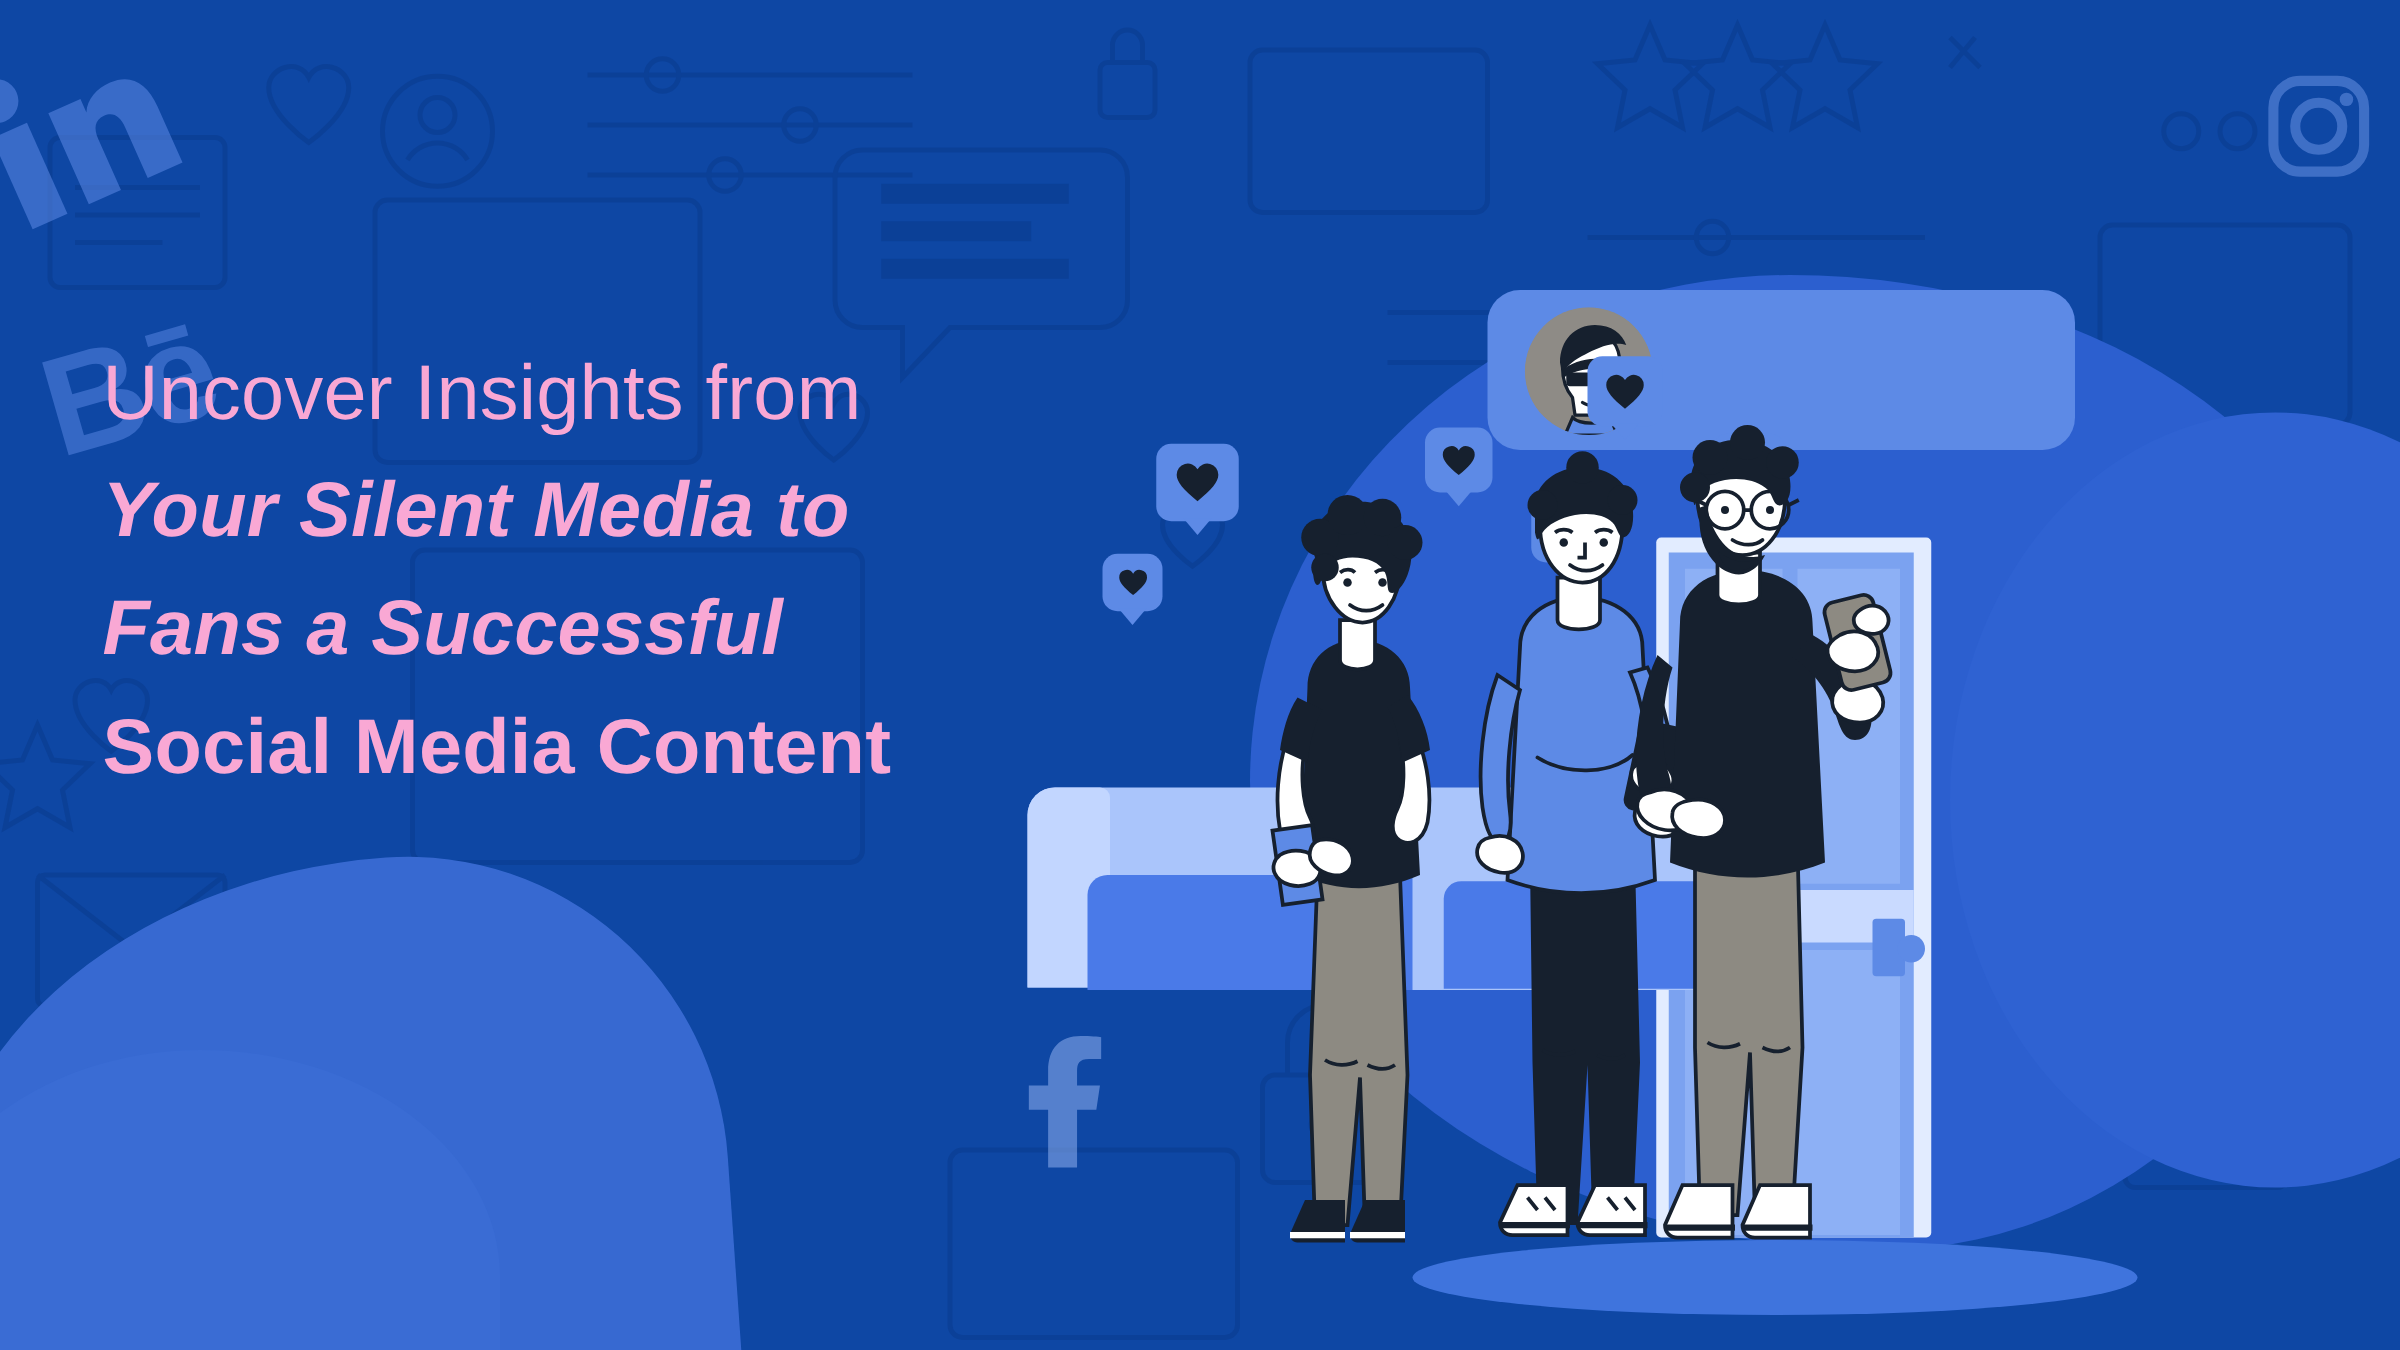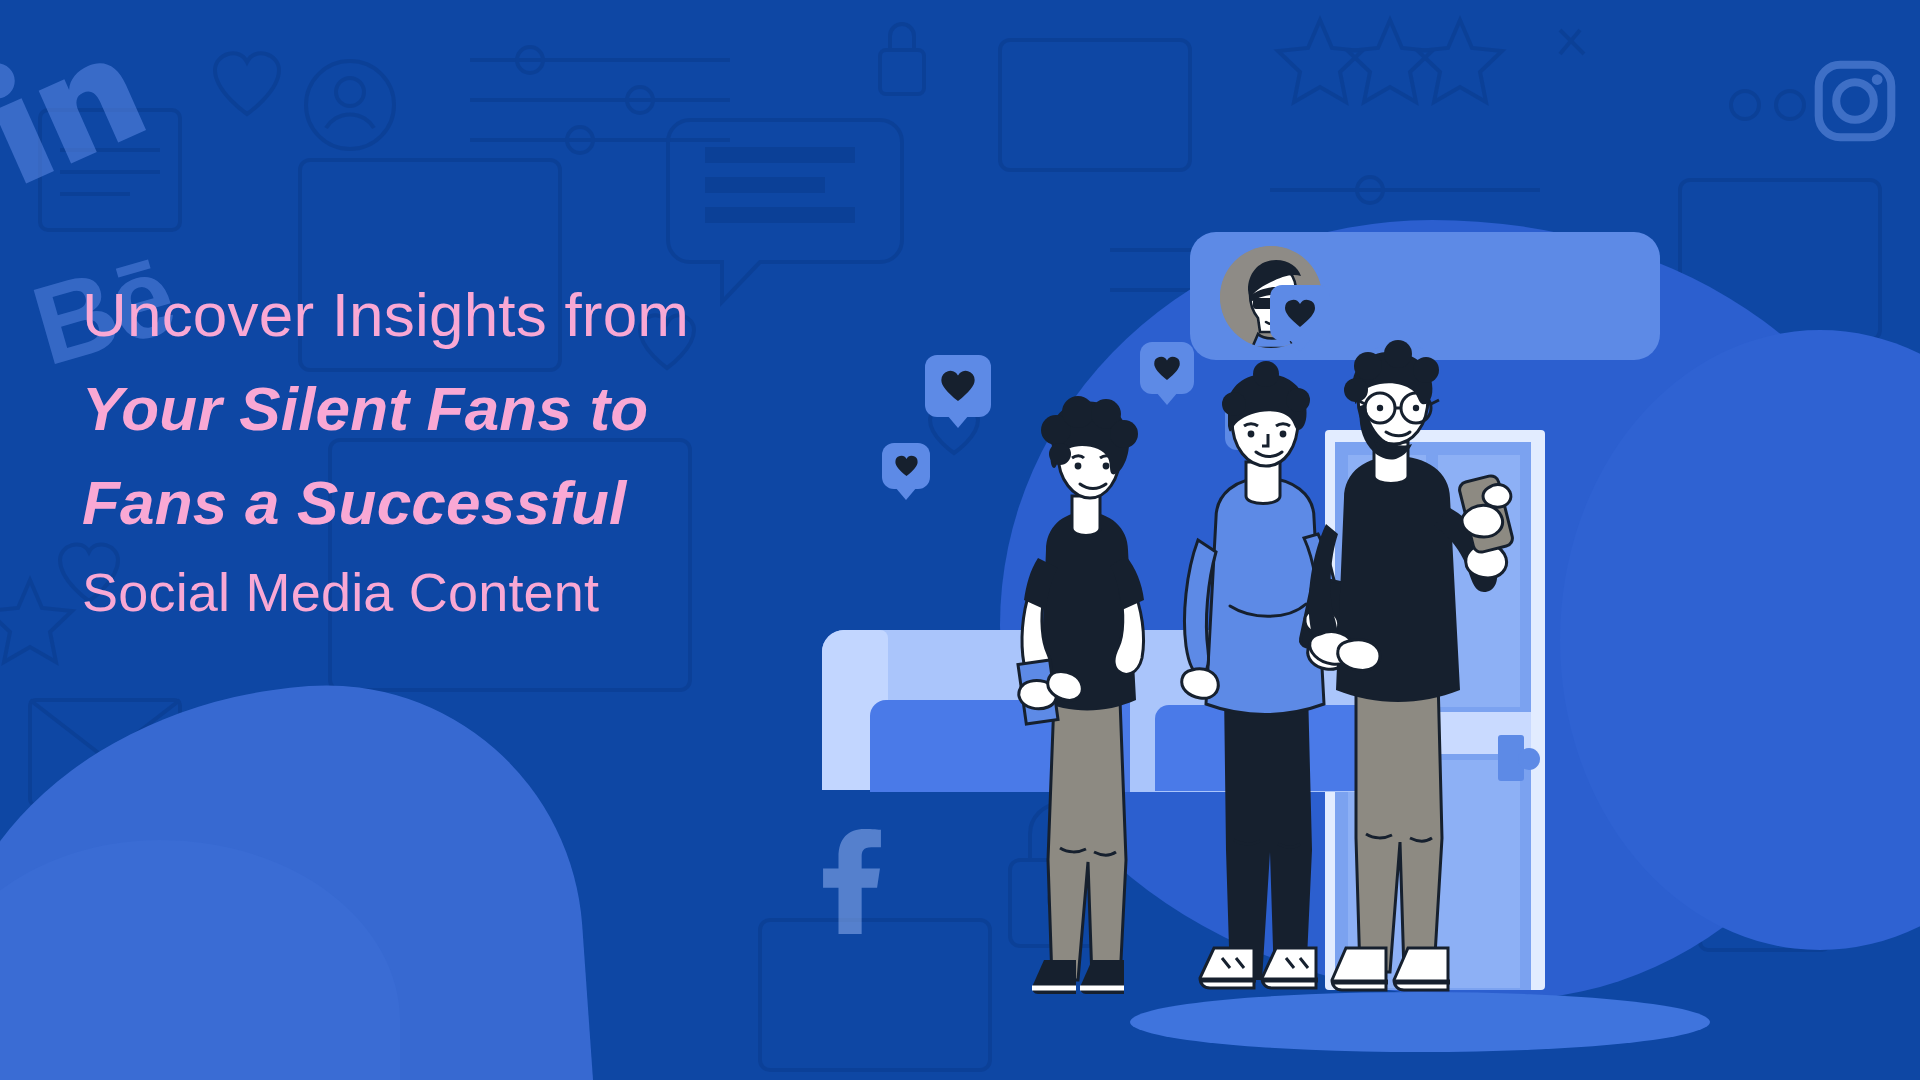--- a/index.html
+++ b/index.html
@@ -49,21 +49,21 @@
     letter-spacing:-4px;
   }
   
   .headline{
     position:absolute;left:82px;top:268px;width:1020px;
     color:#f9a8d4;z-index:40;
   }
   .hl-line{display:block;white-space:nowrap;}
   .hl-1{font-size:62px;font-weight:400;line-height:1.52;letter-spacing:.2px;}
   .hl-2,.hl-3{font-size:62px;font-weight:700;font-style:italic;line-height:1.52;letter-spacing:.2px;}
-  .hl-4{font-size:54px;font-weight:400;line-height:1.52;letter-spacing:.2px;}
+  .hl-4{font-size:62px;font-weight:700;line-height:1.52;letter-spacing:.2px;}
   
   .illus{position:absolute;left:980px;top:0;width:940px;height:1080px;z-index:30;}
   
   .profile-card{
     position:absolute;left:210px;top:232px;width:470px;height:128px;
     background:#5d8ae6;border-radius:26px;
   }
   .avatar{
     position:absolute;left:240px;top:246px;width:102px;height:102px;
     border-radius:50%;background:#8e8b86;overflow:hidden;
@@ -237,21 +237,21 @@
   </svg>
 
   <svg class="wm facebook" viewBox="0 0 40 56">
     <path d="M25 56V32h8l1.5-10H25v-6c0-3 .8-5 5-5h5V2c-1-.2-4.5-.5-8.5-.5C18 1.5 13 6.5 13 16v6H5v10h8v24z" fill="#8fb0ef"></path>
   </svg>
 
   <div class="behance">Bē</div>
 
   <div class="headline">
     <span class="hl-line hl-1">Uncover Insights from</span>
-    <span class="hl-line hl-2">Your Silent Fans to</span>
+    <span class="hl-line hl-2">Your Silent Media to</span>
     <span class="hl-line hl-3">Fans a Successful</span>
     <span class="hl-line hl-4">Social Media Content</span>
   </div>
 
   <div class="illus">
 
     <div class="door-frame"></div>
     <div class="door"></div>
     <div class="door-panel dp1"></div>
     <div class="door-panel dp2"></div>

